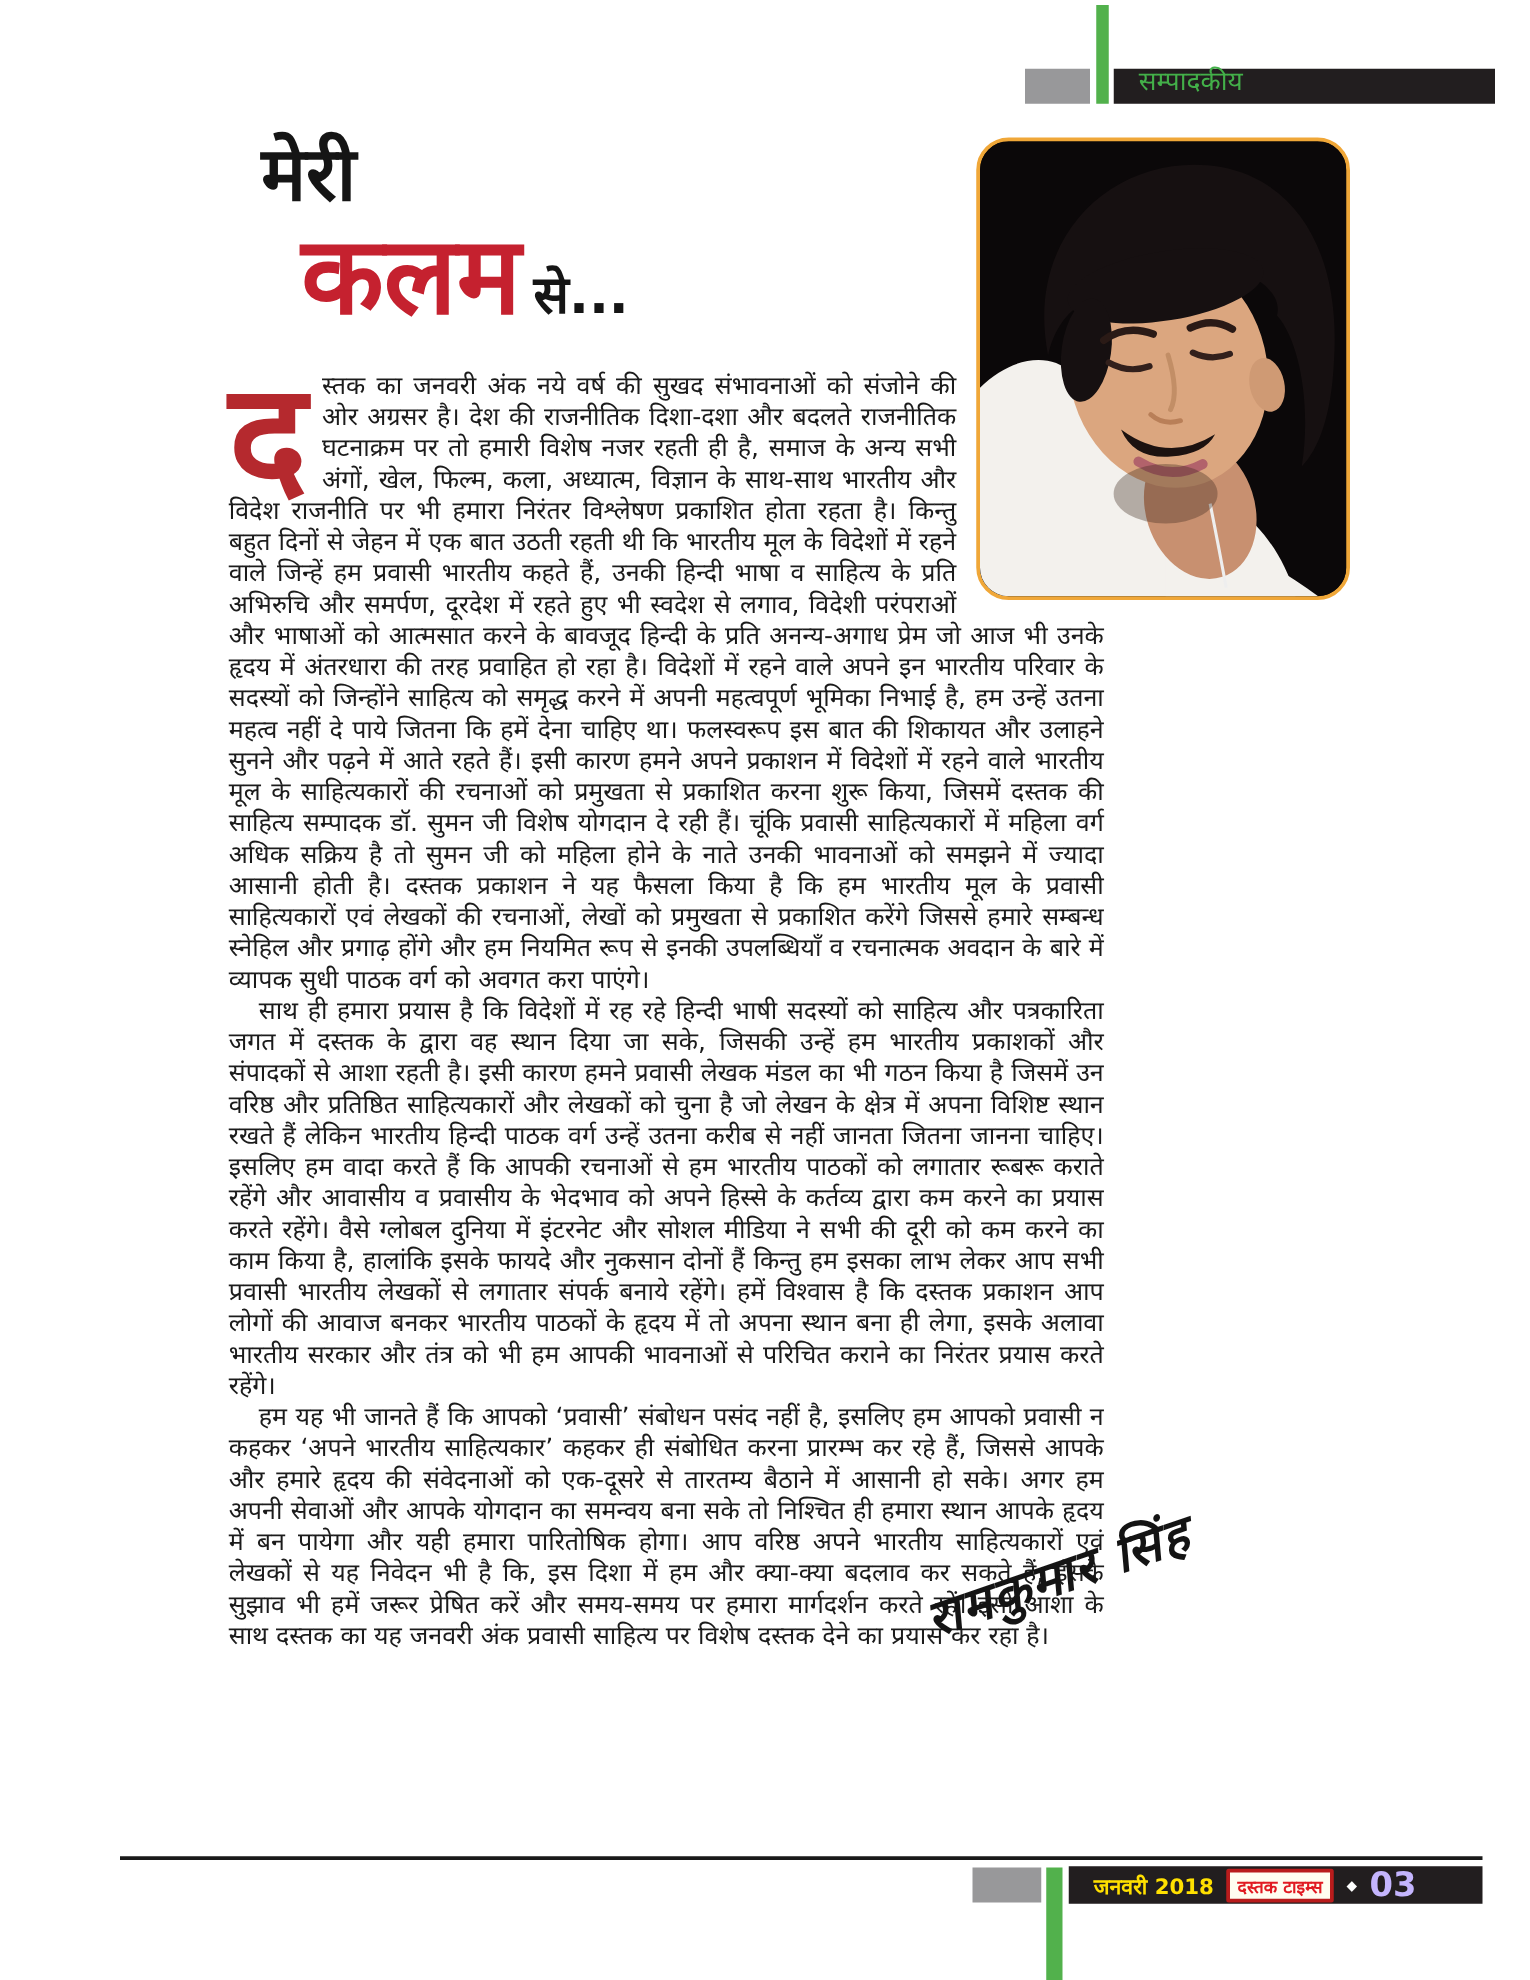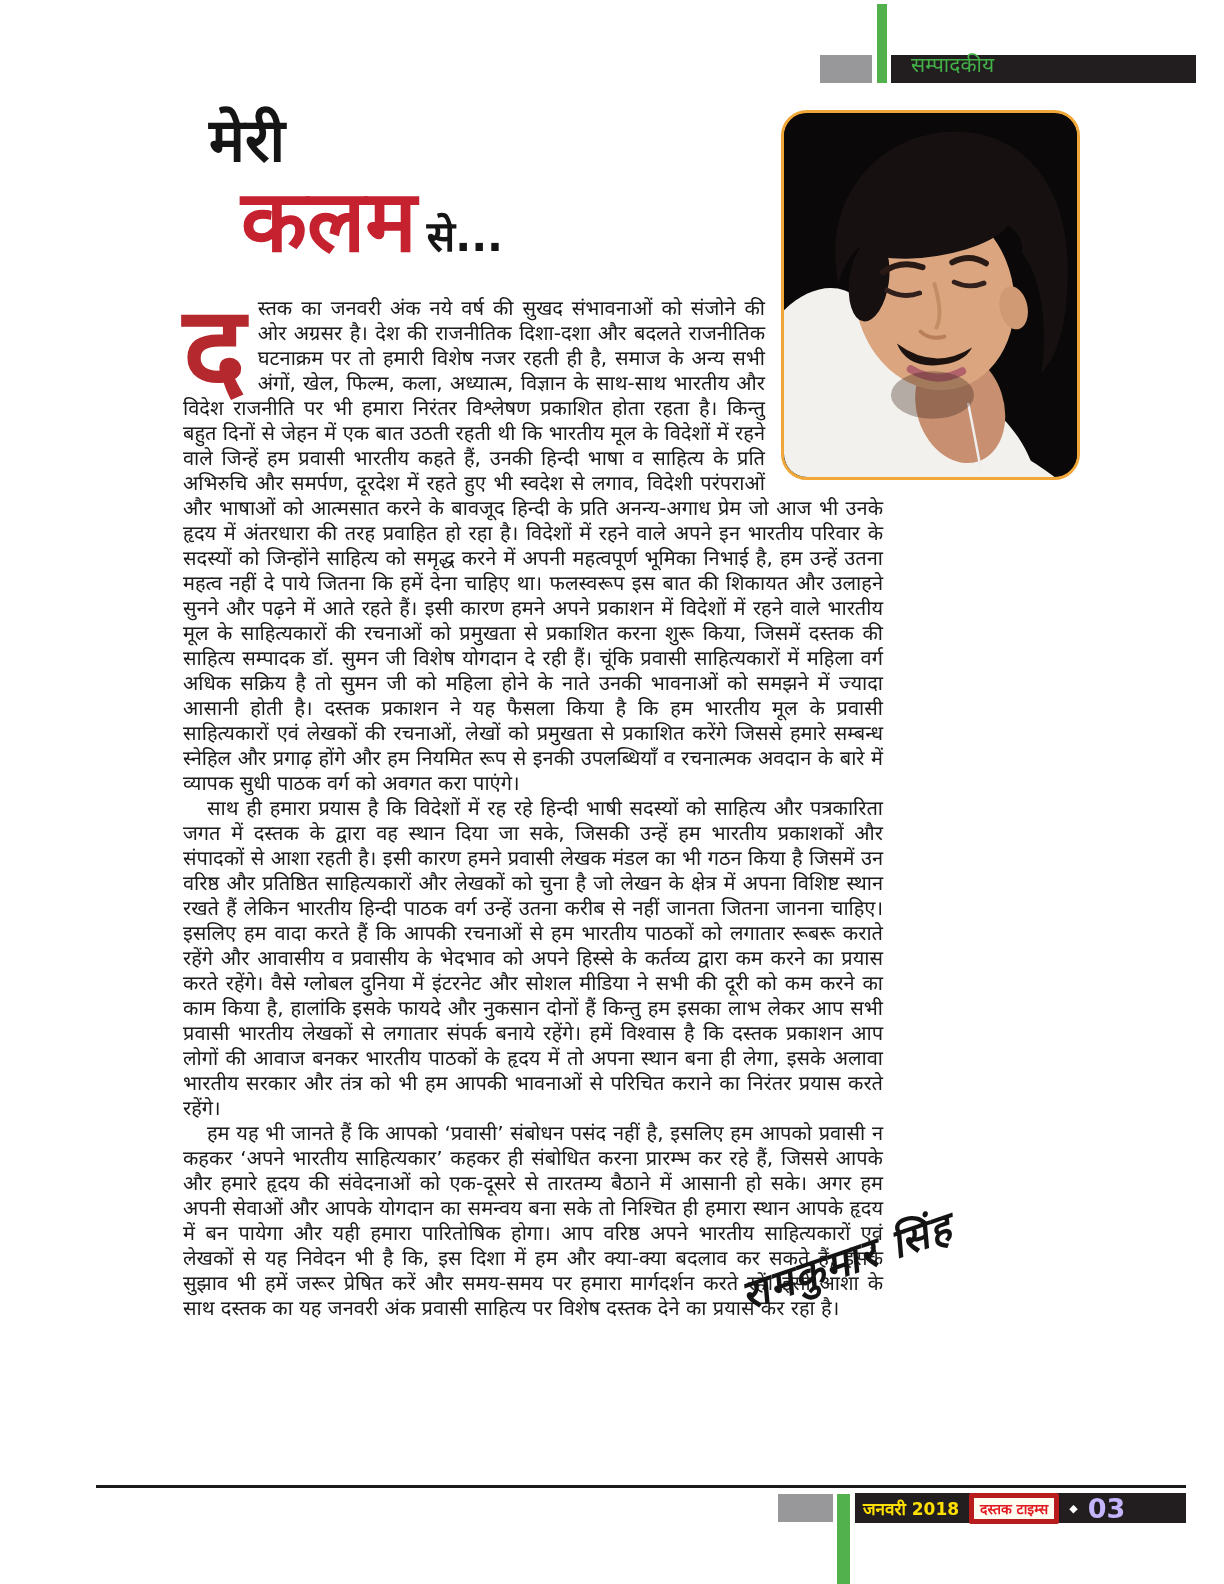--- a/index.html
+++ b/index.html
@@ -58,26 +58,26 @@
     letter-spacing:2px;color:#141414;white-space:nowrap;
   }
 
   
   .ftr-rule{position:absolute;left:96px;top:1485px;width:1090px;height:3px;background:#1a1a1a;}
   .ftr-gray{position:absolute;left:778px;top:1494px;width:55px;height:28px;background:#98989a;}
   .ftr-green{position:absolute;left:837px;top:1494px;width:13px;height:90px;background:#52b14c;}
   .ftr-bar{
     position:absolute;left:855px;top:1493px;width:331px;height:30px;
     background:#221e1f;display:flex;align-items:center;gap:10px;
-    padding:0 8px;box-sizing:border-box;
+    padding:0 20px;box-sizing:border-box;
   }
   .ftr-date{color:#ffe000;font-size:17px;font-weight:bold;white-space:nowrap;}
   .ftr-logo{
     background:#fffdf0;color:#e11b22;font-size:14px;font-weight:bold;
-    padding:1px 6px;border:5px solid #b91c1c;border-radius:2px;white-space:nowrap;
+    padding:1px 6px;border:3px solid #b91c1c;border-radius:2px;white-space:nowrap;
   }
   .ftr-diamond{color:#ffffff;font-size:11px;line-height:1;}
   .ftr-num{color:#c4b5fd;font-size:27px;font-weight:bold;line-height:1;}
 </style>
 </head>
 <body>
 
 <div class="page">
 
   <div class="hdr-gray"></div>

